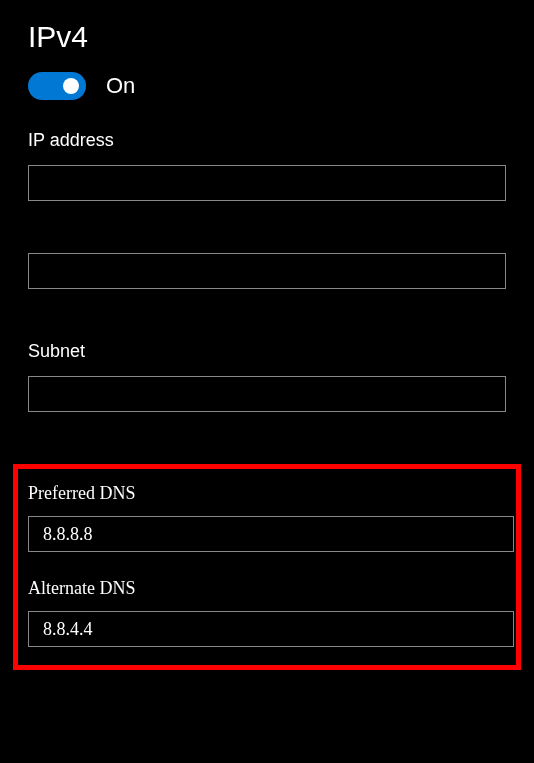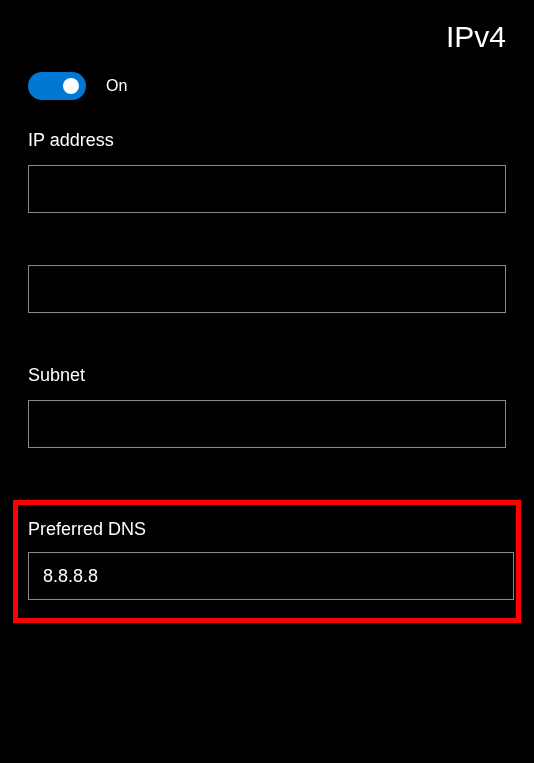--- a/index.html
+++ b/index.html
@@ -12,21 +12,20 @@
       color: #ffffff;
       font-family: "Segoe UI", Arial, sans-serif;
       width: 534px;
       height: 763px;
       padding: 20px 28px;
     }
     .heading {
       font-size: 30px;
       font-weight: 400;
       margin-bottom: 18px;
-      text-align: right;
     }
     .toggle-row {
       display: flex;
       align-items: center;
       gap: 20px;
       margin-bottom: 30px;
     }
     .toggle {
       width: 58px;
       height: 28px;
@@ -38,47 +37,48 @@
     .toggle-knob {
       position: absolute;
       width: 16px;
       height: 16px;
       background: #ffffff;
       border-radius: 50%;
       top: 6px;
       right: 7px;
     }
     .toggle-label {
-      font-size: 16px;
+      font-size: 22px;
     }
     .field-group {
       margin-bottom: 52px;
     }
     .field-label {
       font-size: 18px;
       font-weight: 400;
       margin-bottom: 14px;
       display: block;
     }
     .text-input {
       width: 100%;
-      height: 48px;
+      height: 36px;
       background: #000000;
       border: 1px solid #888888;
       color: #ffffff;
       font-size: 18px;
       padding: 0 14px;
       font-family: inherit;
       outline: none;
     }
     .highlight-box {
       border: 5px solid #ff0000;
       padding: 14px 2px 18px 10px;
       margin-left: -15px;
       margin-right: -15px;
+      font-family: Liberation Serif, serif;
     }
     .highlight-box .field-group {
       margin-bottom: 26px;
     }
     .highlight-box .field-group:last-child {
       margin-bottom: 0;
     }
     .highlight-box .field-label {
       margin-bottom: 12px;
     }
@@ -108,13 +108,17 @@
   <label class="field-label">Subnet</label>
   <input type="text" class="text-input" value="" style="">
 </div>
 
 <div class="highlight-box">
   <div class="field-group">
     <label class="field-label">Preferred DNS</label>
     <input type="text" class="text-input" value="8.8.8.8" style="">
   </div>
 
+  <div class="field-group">
+    <label class="field-label">Alternate DNS</label>
+    <input type="text" class="text-input" value="8.8.4.4" style="">
+  </div>
 </div>
 
 </body></html>

